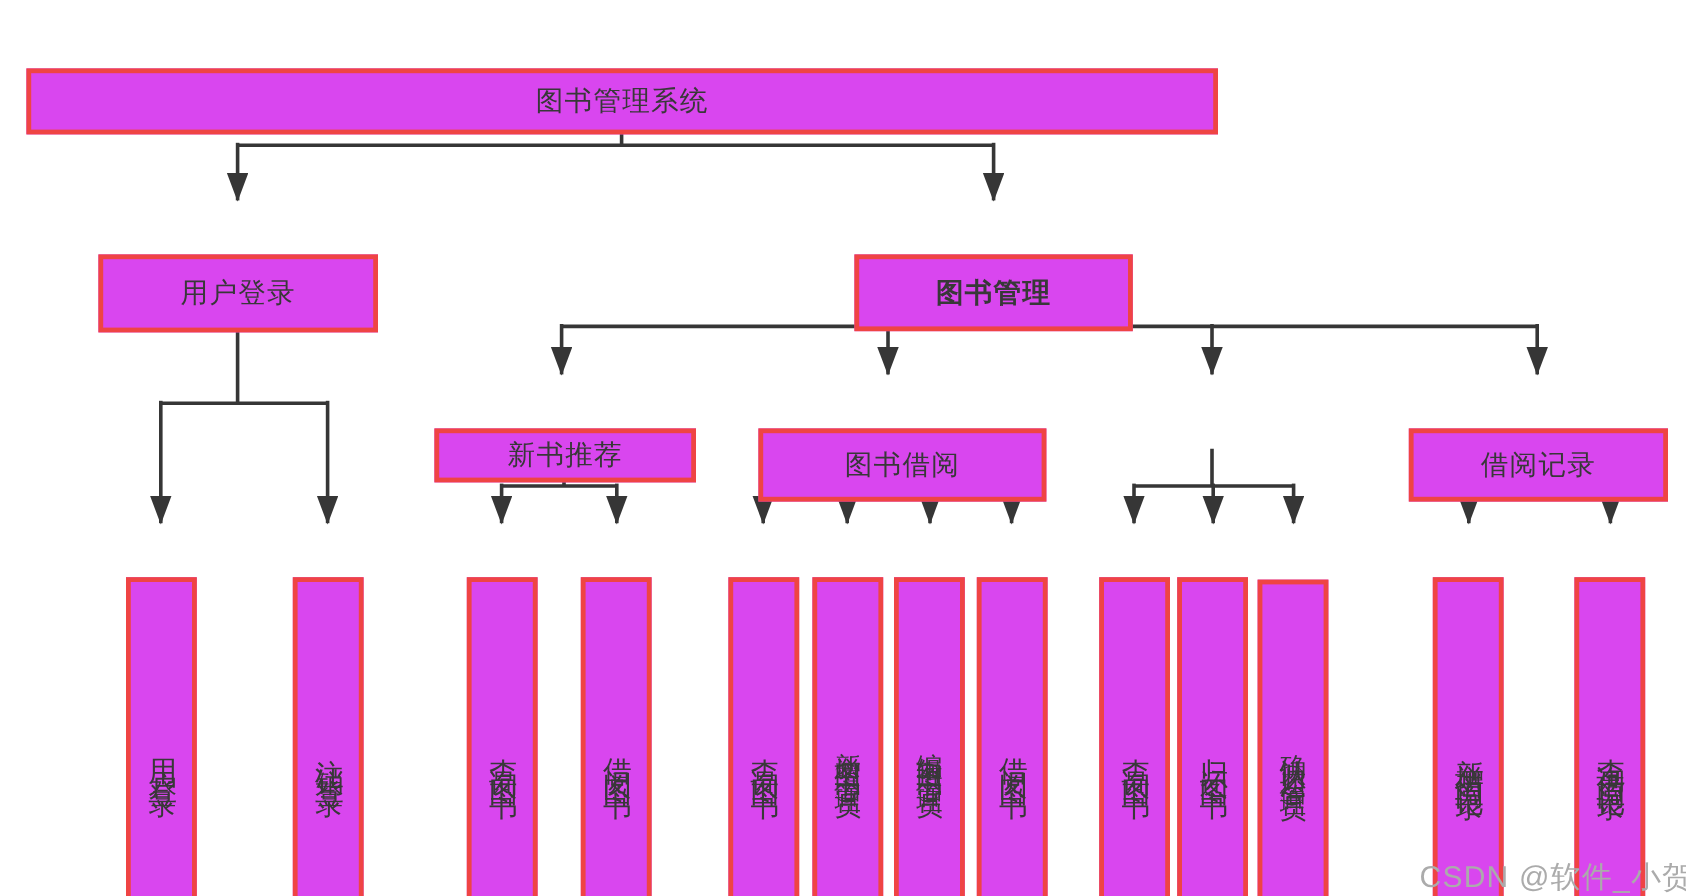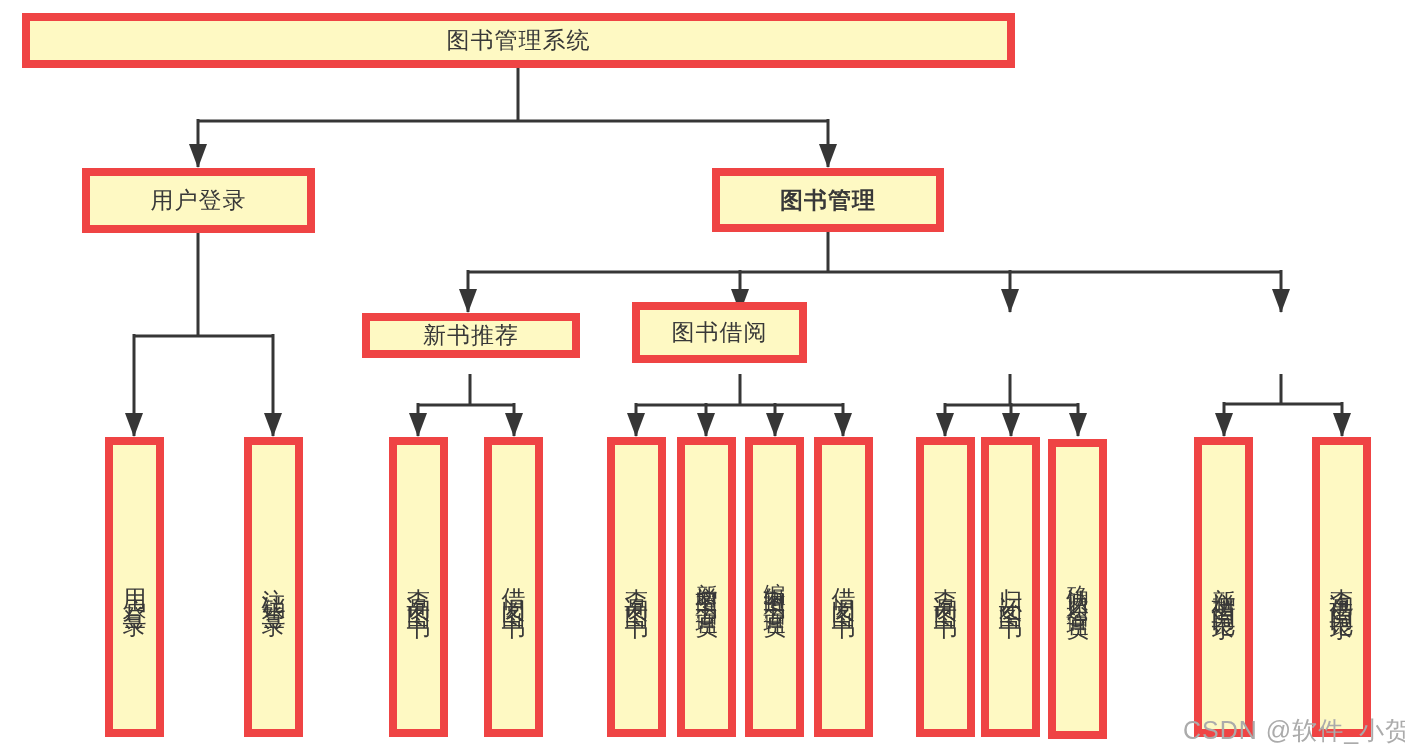--- a/index.html
+++ b/index.html
@@ -6,26 +6,27 @@
   .canvas {
     position:relative;
     width:1405px; height:747px;
     background:#ffffff;
     font-family:"Liberation Sans", sans-serif;
     overflow:hidden;
   }
   .wires { position:absolute; left:0; top:0; width:1405px; height:747px; }
   .node {
     position:absolute;
-    background:#fef9c3;
-    border:8px solid #ef4444;
+    background:#d946ef;
+    border:4px solid #ef4444;
     box-sizing:border-box;
     display:flex; align-items:center; justify-content:center;
     color:#383838;
     text-align:center;
+    margin-top:44px;
   }
   .h  { font-size:23px; letter-spacing:1px; }
   .v  { writing-mode:vertical-rl; text-orientation:mixed; }
   .len4 { font-size:24px; letter-spacing:9px; }
   .len6 { font-size:24px; letter-spacing:6px; }
   .len9 { font-size:22px; letter-spacing:5px; }
   .watermark {
     position:absolute;
     left:1183px; top:714px;
     font-size:25px;
@@ -82,21 +83,22 @@
       <line x1="1342" y1="402" x2="1342" y2="436" marker-end="url(#arrow)"></line>
     </g>
   </svg>
 
   <div class="node h" style="left:22px; top:13px; width:993px; height:55px;">图书管理系统</div>
 
   <div class="node h" style="left:82px; top:168px; width:233px; height:65px;">用户登录</div>
   <div class="node h" style="left:712px; top:168px; width:232px; height:64px;font-weight:bold;">图书管理</div>
 
   <div class="node h" style="left:362px; top:313px; width:218px; height:45px;">新书推荐</div>
-  <div class="node h" style="left:632px; top:302px; width:175px; height:61px;">图书借阅</div>
+  <div class="node h" style="left:632px; top:313px; width:240px; height:61px;">图书借阅</div>
+  <div class="node h" style="left:1174px; top:313px; width:216px; height:61px;">借阅记录</div>
 
   <div class="node v len4" style="left:105px; top:437px; width:59px; height:300px;">用户登录</div>
   <div class="node v len4" style="left:244px; top:437px; width:59px; height:300px;">注销登录</div>
 
   <div class="node v len4" style="left:389px; top:437px; width:59px; height:300px;">查询图书</div>
   <div class="node v len4" style="left:484px; top:437px; width:59px; height:300px;">借阅图书</div>
 
   <div class="node v len4" style="left:607px; top:437px; width:59px; height:300px;">查询图书</div>
   <div class="node v len9" style="left:677px; top:437px; width:59px; height:300px;">新增图书（管理员）</div>
   <div class="node v len9" style="left:745px; top:437px; width:59px; height:300px;">编辑图书（管理员）</div>

